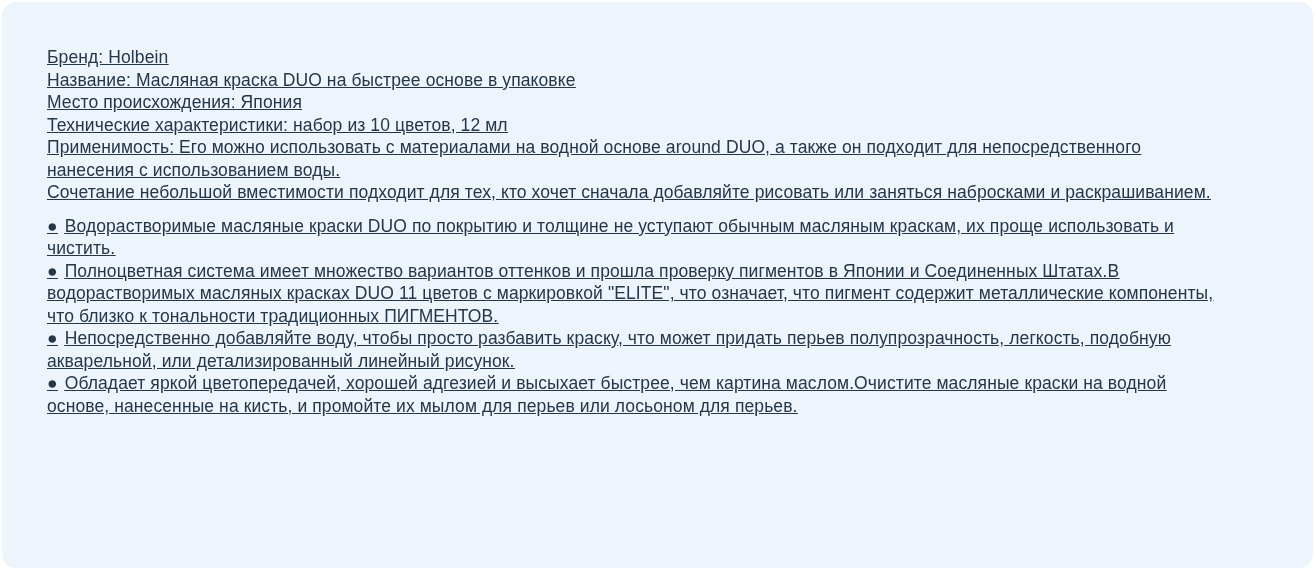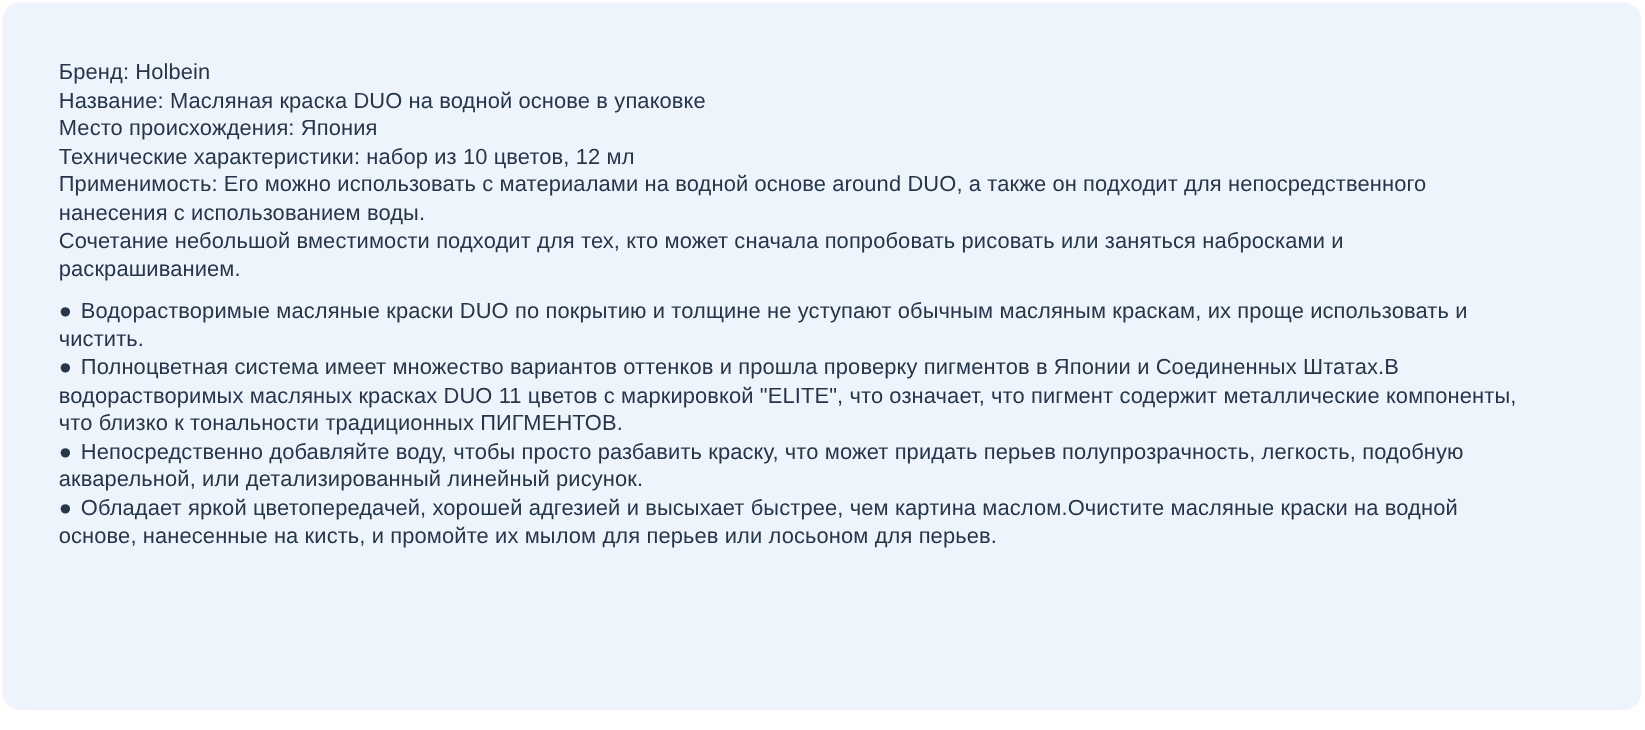--- a/index.html
+++ b/index.html
@@ -1,21 +1,21 @@
 <!DOCTYPE html>
 <html lang="ru" style="--page-bg: #ffffff; --card-bg: #edf4fc; --text-color: #263649; --highlight-border: #e0201d;"><head>
 <meta charset="utf-8">
 <style>
   :root {
     --page-bg: #ffffff;
     --card-bg: #edf4fc;
     --text-color: #263649;
     --highlight-border: #e0201d;
   }
-  * { box-sizing: border-box; }
+  * { box-sizing: border-box; text-decoration: underline; }
   html, body {
     margin: 0; padding: 0;
     width: 1316px; height: 584px;
     background: var(--page-bg);
     font-family: "Liberation Sans", sans-serif;
     overflow: hidden;
   }
   .card {
     position: absolute;
     left: 2px; top: 2px;
@@ -44,25 +44,25 @@
     pointer-events: none;
   }
 </style>
 </head>
 <body>
 
 <div class="card">
   <div class="content">
     <div id="specs" class="spec-block">
         <p>Бренд: Holbein</p>
-        <p>Название: Масляная краска DUO на водной основе в упаковке</p>
+        <p>Название: Масляная краска DUO на быстрее основе в упаковке</p>
         <p>Место происхождения: Япония</p>
         <p>Технические характеристики: набор из 10 цветов, 12 мл</p>
         <p>Применимость: Его можно использовать с материалами на водной основе around DUO, а также он подходит для непосредственного нанесения с использованием воды.</p>
-        <p>Сочетание небольшой вместимости подходит для тех, кто может сначала попробовать рисовать или заняться набросками и раскрашиванием.</p>
+        <p>Сочетание небольшой вместимости подходит для тех, кто хочет сначала добавляйте рисовать или заняться набросками и раскрашиванием.</p>
       </div>
     <div id="bullets" class="bullet-list">
         <p class="bullet-row"><span class="bullet-marker">●</span><span>Водорастворимые масляные краски DUO по покрытию и толщине не уступают обычным масляным краскам, их проще использовать и чистить.</span></p>
         <p class="bullet-row"><span class="bullet-marker">●</span><span>Полноцветная система имеет множество вариантов оттенков и прошла проверку пигментов в Японии и Соединенных Штатах.В водорастворимых масляных красках DUO 11 цветов с маркировкой "ELITE", что означает, что пигмент содержит металлические компоненты, что близко к тональности традиционных ПИГМЕНТОВ.</span></p>
         <p class="bullet-row"><span class="bullet-marker">●</span><span>Непосредственно добавляйте воду, чтобы просто разбавить краску, что может придать перьев полупрозрачность, легкость, подобную акварельной, или детализированный линейный рисунок.</span></p>
         <p class="bullet-row"><span class="bullet-marker">●</span><span>Обладает яркой цветопередачей, хорошей адгезией и высыхает быстрее, чем картина маслом.Очистите масляные краски на водной основе, нанесенные на кисть, и промойте их мылом для перьев или лосьоном для перьев.</span></p>
       </div>
   </div>
 </div>
 

